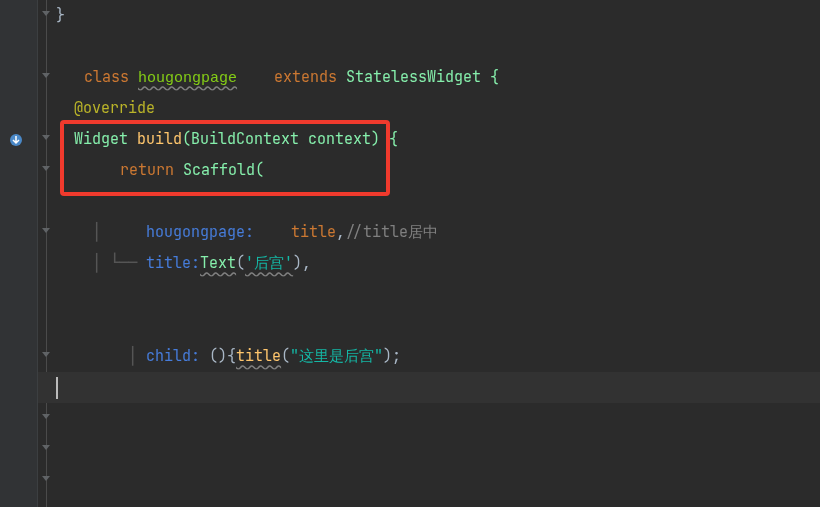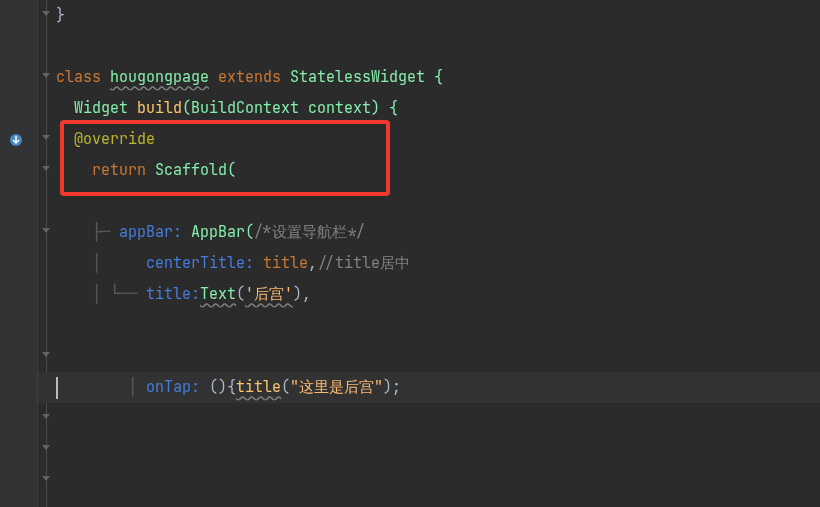--- a/index.html
+++ b/index.html
@@ -54,27 +54,27 @@
     position: absolute;
     left: 56px;
     top: 0;
     width: 764px;
   }
   .line { height: 31px; white-space: pre; position: relative; }
   .tree-line {
     display: inline-block;
     color: #555;
   }
-  .kw { color: #CC7832; }
-  .cls { color: #86efac; }
+  .kw { color: #CC7832; margin-left: 28px; }
+  .cls { color: #84cc16; font-family: Liberation Mono, monospace; }
   .type { color: #86efac; }
   .meta { color: #BBB529; }
   .func { color: #FFC66D; }
   .named { color: #467CDA; }
-  .str { color: #fdba74; }
+  .str { color: #14b8a6; }
   .underlined { text-decoration: underline wavy #808080; text-underline-offset: 3px; }
   .comment { color: #808080; }
   .punct { color: #A9B7C6; }
   .redbox {
     position: absolute;
     border: 4px solid #F03A2D;
     border-radius: 4px;
     pointer-events: none;
   }
   .cursor-line {
@@ -103,30 +103,29 @@
     <path d="M8 4 L8 11 M5 8 L8 11 L11 8" stroke="#fff" stroke-width="1.5" fill="none"></path>
   </svg>
 </div>
 
 <div class="cursor-line" id="cursor-hl" style="top: 372px;"></div>
 
 <div class="code-area" id="code">
     <div class="line"><span class="punct">}</span></div>
     <div class="line"></div>
     <div class="line"><span class="kw">class </span><span class="cls underlined">hougongpage</span><span class="kw"> extends </span><span class="type">StatelessWidget {</span></div>
+    <div class="line"><span class="">  </span><span class="meta">@override</span></div>
     <div class="line"><span class="">  </span><span class="type">Widget </span><span class="func">build</span><span class="type">(BuildContext context) {</span></div>
-    <div class="line"><span class="">  </span><span class="meta">@override</span></div>
     <div class="line"><span class="">    </span><span class="kw">return </span><span class="type">Scaffold(</span></div>
     <div class="line"></div>
-    <div class="line"><span class="">    </span><span class="tree-line">├─ </span><span class="named">appBar: </span><span class="type">AppBar(</span><span class="comment">/*设置导航栏*/</span></div>
-    <div class="line"><span class="">    </span><span class="tree-line">│     </span><span class="named">centerTitle: </span><span class="kw">title</span><span class="punct">,</span><span class="comment">//title居中</span></div>
+    <div class="line"><span class="">    </span><span class="tree-line">│     </span><span class="named">hougongpage: </span><span class="kw">title</span><span class="punct">,</span><span class="comment">//title居中</span></div>
     <div class="line"><span class="">    </span><span class="tree-line">│ └── </span><span class="named">title:</span><span class="type underlined">Text</span><span class="punct">(</span><span class="str underlined">'后宫'</span><span class="punct">),</span></div>
     <div class="line"></div>
     <div class="line"></div>
-    <div class="line"><span class="">        </span><span class="tree-line">│ </span><span class="named">onTap: </span><span class="punct">(){</span><span class="func underlined">title</span><span class="punct">(</span><span class="str">"这里是后宫"</span><span class="punct">);</span></div>
+    <div class="line"><span class="">        </span><span class="tree-line">│ </span><span class="named">child: </span><span class="punct">(){</span><span class="func underlined">title</span><span class="punct">(</span><span class="str">"这里是后宫"</span><span class="punct">);</span></div>
   </div>
 
 <div class="redbox" id="redbox" style="left: 60px; top: 120px; width: 330px; height: 76px;"></div>
 
 <div class="caret" id="caret" style="top: 377px; left: 56px;"></div>
 
 <div class="fold-icon" style="top: 10px;"><svg width="10" height="10" viewBox="0 0 10 10">
       <path d="M1 1 L9 1 L5 6 Z" fill="#606366"></path>
     </svg></div>
 <div class="fold-icon" style="top: 72px;"><svg width="10" height="10" viewBox="0 0 10 10">

